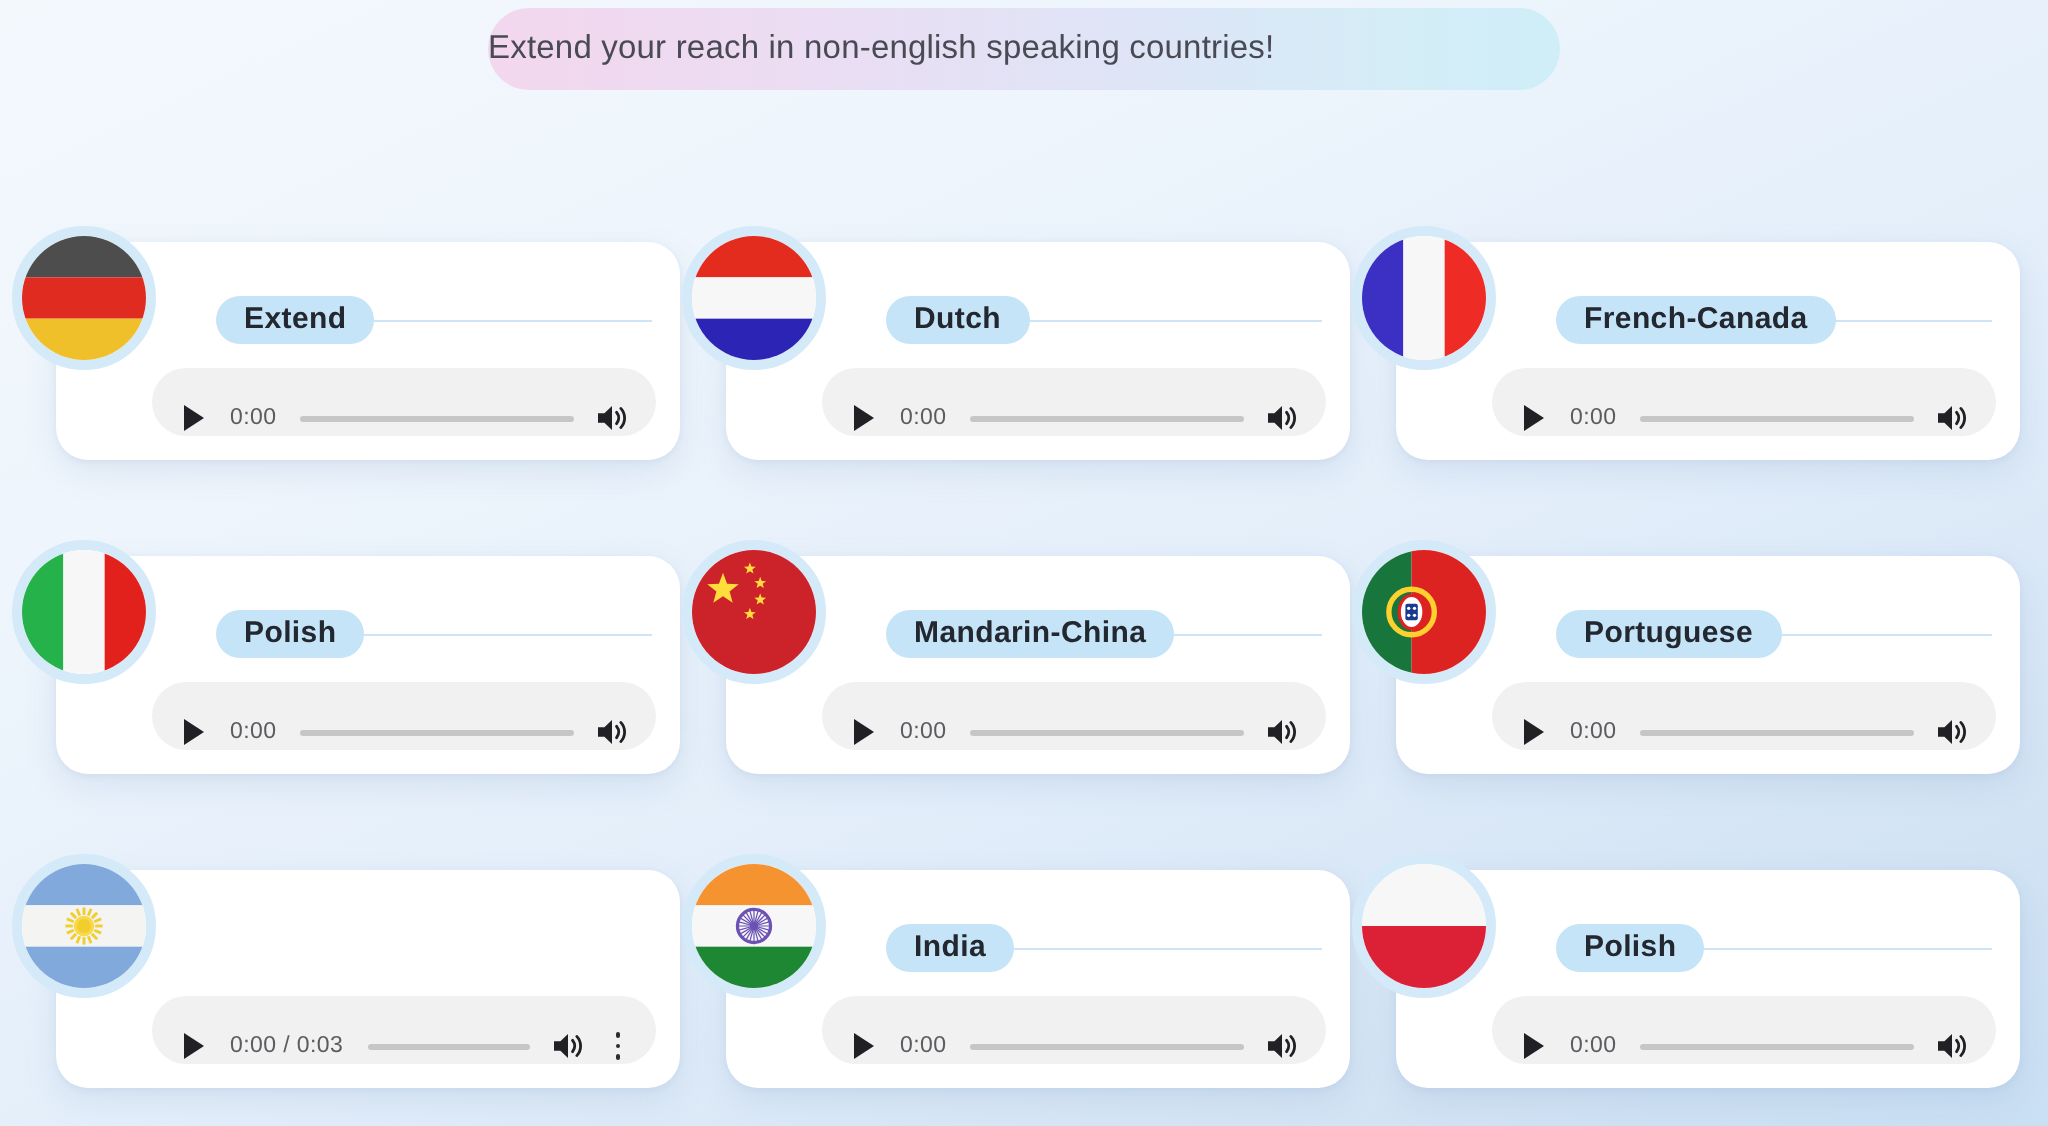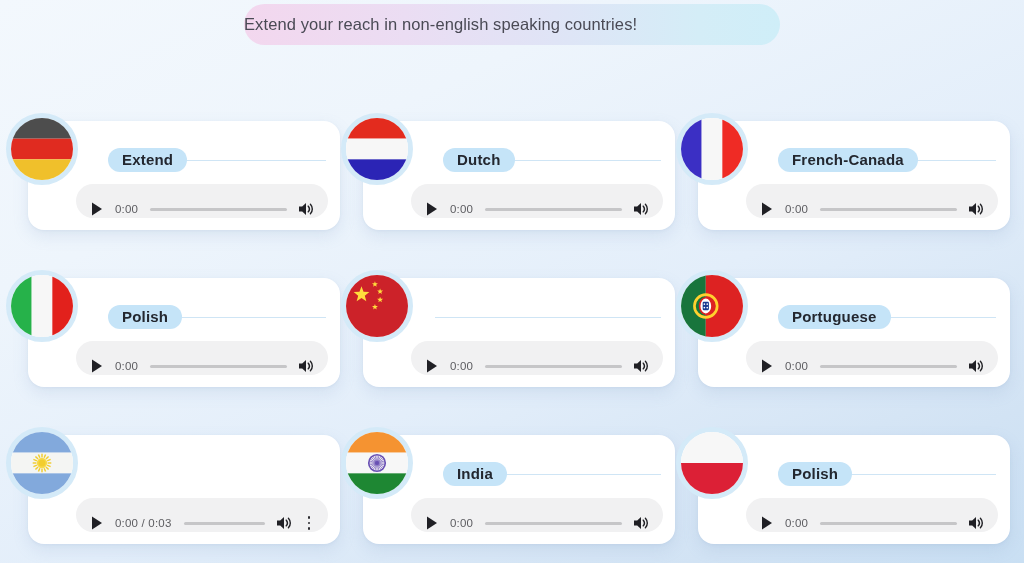--- a/index.html
+++ b/index.html
@@ -304,20 +304,21 @@
         <svg viewBox="0 0 60 60">
           <rect width="20" height="60" fill="#26b24a"></rect>
           <rect x="20" width="20" height="60" fill="#f7f7f7"></rect>
           <rect x="40" width="20" height="60" fill="#e2211c"></rect>
         </svg>
       </div>
     </div>
     <div class="card-slot">
       <div class="card">
         <div class="title-row">
+          <div class="pill">Mandarin-China</div>
           <div class="rule"></div>
         </div>
         <div class="player">
           <div class="play-btn">
             <svg width="12" height="14" viewBox="0 0 12 14">
               <polygon points="1,0.5 11,7 1,13.5" fill="#202025"></polygon>
             </svg>
           </div>
           <div class="time">0:00</div>
           <div class="track"></div>

